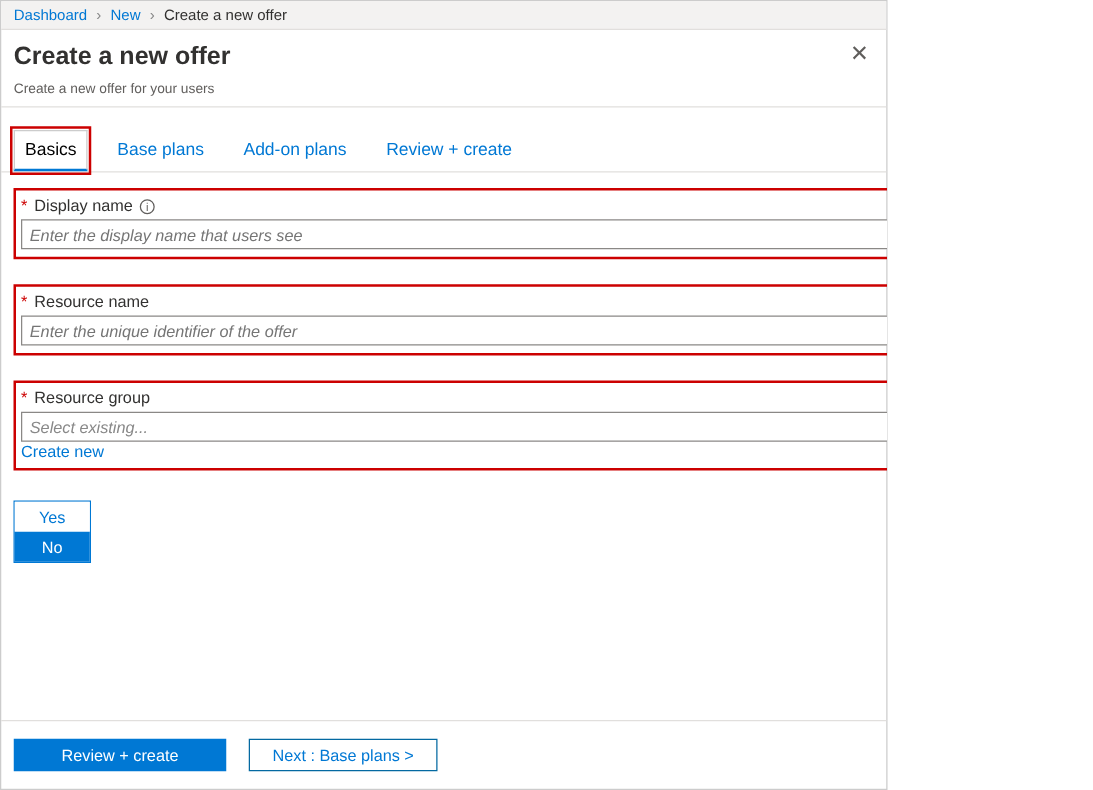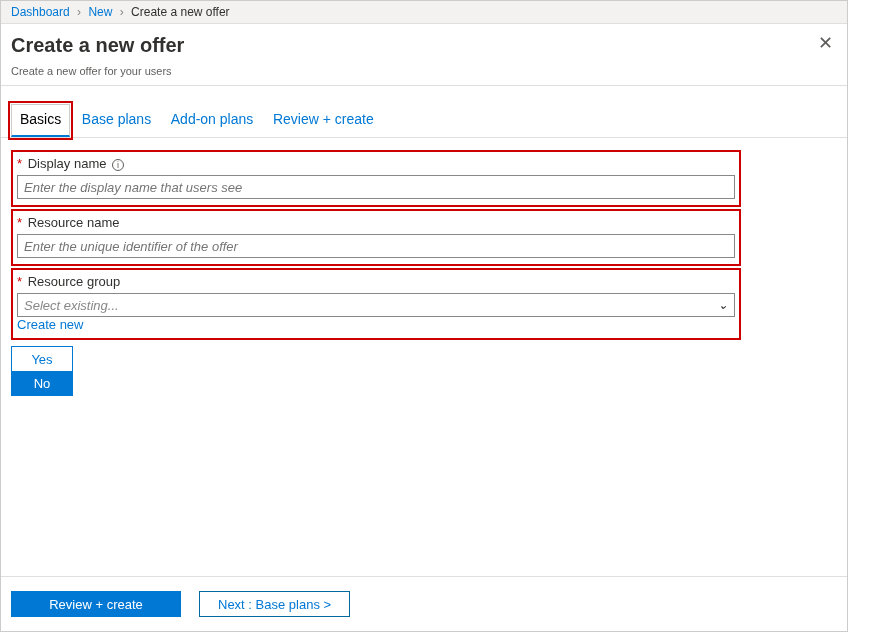--- a/index.html
+++ b/index.html
@@ -1,31 +1,31 @@
 <!DOCTYPE html>
 <html><head>
 <meta charset="utf-8">
 <style>
   * { box-sizing: border-box; margin: 0; padding: 0; }
   body { font-family: "Segoe UI", Arial, sans-serif; font-size: 13px; color: #323130; background: #fff; }
-  .page { width: 848px; height: 632px; border: 1px solid #ccc; position: relative; display: flex; flex-direction: column; }
+  .page { width: 710px; height: 632px; border: 1px solid #ccc; position: relative; display: flex; flex-direction: column; }
   .breadcrumb { background: #f3f2f1; border-bottom: 1px solid #e1dfdd; padding: 4px 10px; font-size: 12px; }
   .breadcrumb a { color: #0078d4; text-decoration: none; }
   .breadcrumb .sep { color: #888; margin: 0 4px; }
   .breadcrumb .current { color: #323130; }
   .header { padding: 10px 10px 8px 10px; border-bottom: 1px solid #e1dfdd; display: flex; justify-content: space-between; align-items: flex-start; }
   .header h1 { font-size: 20px; font-weight: 600; }
   .header .sub { font-size: 11px; color: #605e5c; margin-top: 8px; }
   .close-x { font-size: 18px; color: #605e5c; cursor: pointer; padding: 0 4px; line-height: 1; }
   .tabs { padding: 18px 10px 0 10px; border-bottom: 1px solid #e1dfdd; }
-  .tab { display: inline-block; padding: 6px 8px 8px 8px; font-size: 14px; cursor: pointer; }
+  .tab { display: inline-block; padding: 6px 8px 8px 8px; margin-right: 12px; font-size: 14px; cursor: pointer; }
   .tab.active { color: #000; border: 1px solid #ccc; border-bottom: 2px solid #0078d4; outline: 2px solid #cc0000; outline-offset: 1px; background: #fff; }
   .tab.inactive { color: #0078d4; }
   .content { padding: 12px 10px 10px 10px; flex: 1; overflow: auto; }
-  .field-block { margin-bottom: 2px; }
+  .field-block { margin-bottom: 20px; }
   .hl { border: 2px solid #cc0000; padding: 4px 4px 6px 4px; width: 730px; }
   .label-row { font-size: 13px; margin-bottom: 4px; }
   .req { color: #cc0000; margin-right: 2px; }
   .info-icon { display: inline-block; width: 12px; height: 12px; border: 1px solid #605e5c; border-radius: 50%; font-size: 9px; line-height: 10px; text-align: center; color: #605e5c; margin-left: 2px; vertical-align: middle; }
   input[type=text], .select-box { width: 100%; height: 24px; border: 1px solid #8a8886; padding: 2px 6px; font-size: 13px; font-style: italic; color: #3b82f6; background: #fff; }
   textarea { width: 730px; height: 110px; border: 1px solid #8a8886; padding: 4px 6px; font-size: 13px; resize: none; }
   .select-box { display: flex; align-items: center; justify-content: space-between; cursor: pointer; font-style: italic; color: #888; }
   .chevron { font-size: 12px; color: #323130; }
   .link { color: #0078d4; font-size: 13px; cursor: pointer; }
   .toggle-group { display: inline-flex; border: 1px solid #0078d4; margin-top: 4px; flex-direction: column; }

